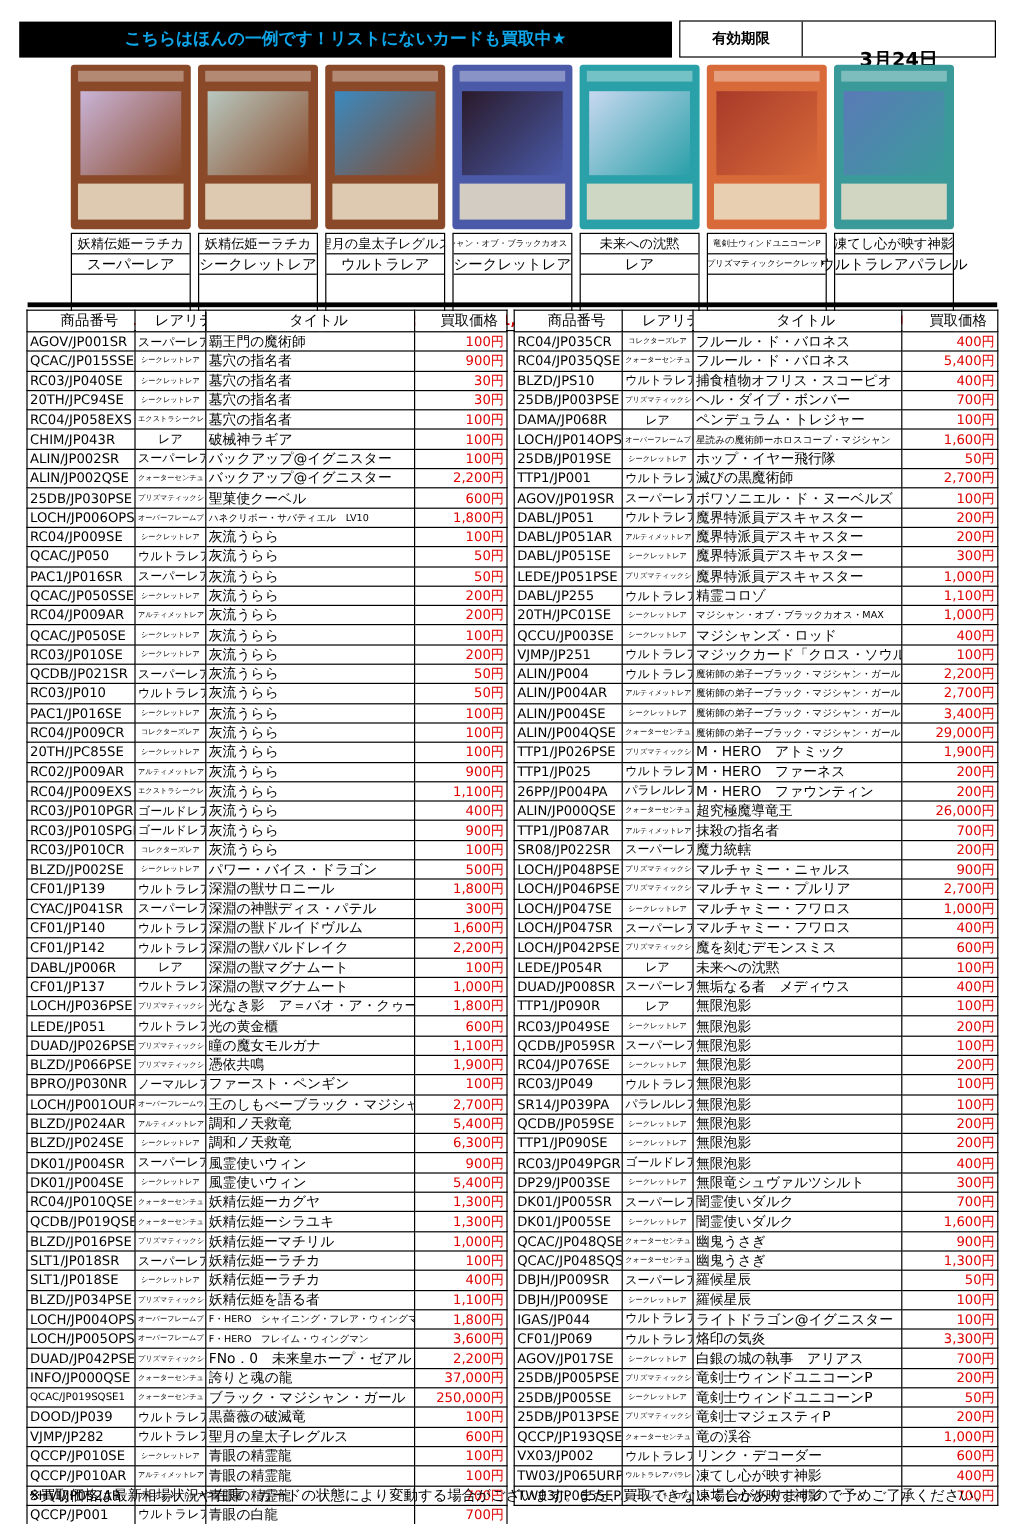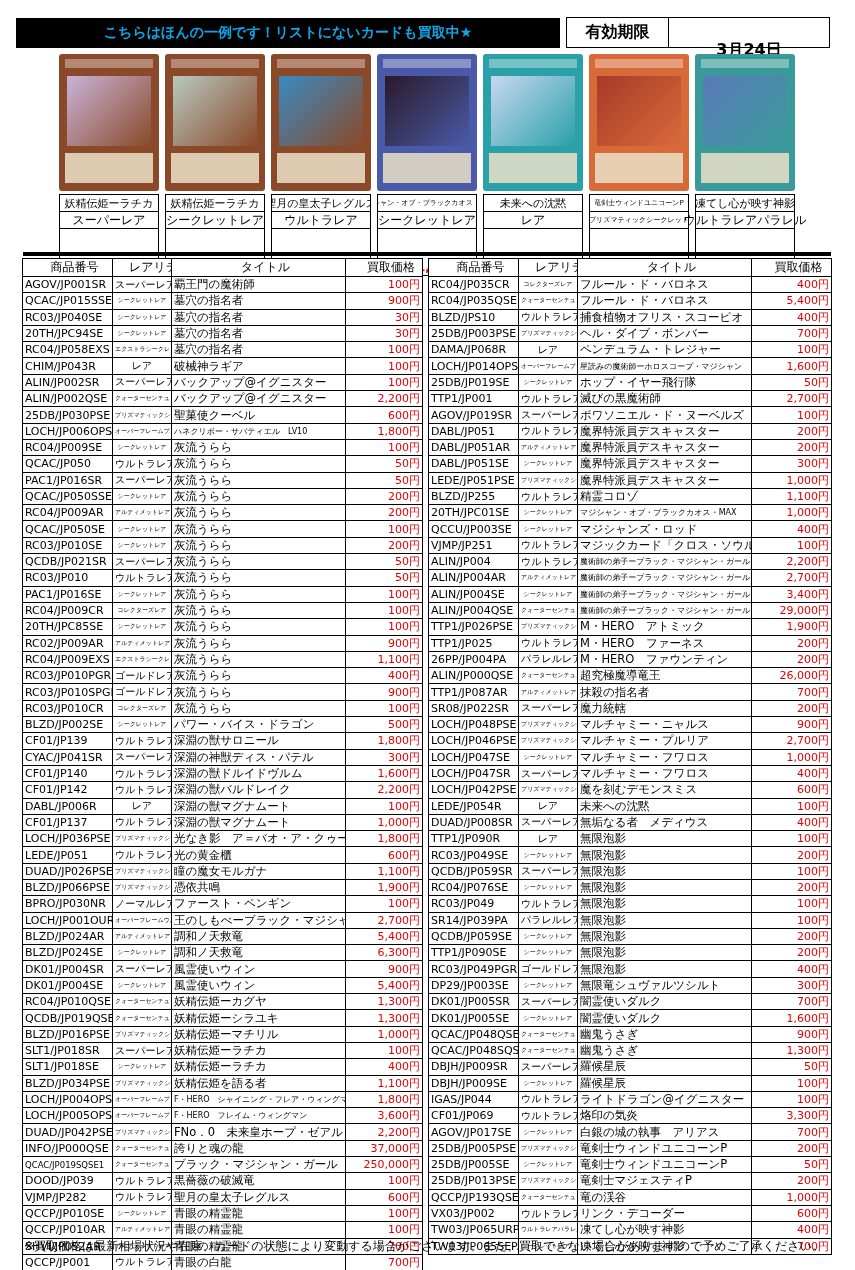--- a/index.html
+++ b/index.html
@@ -1,19 +1,19 @@
 <!DOCTYPE html>
 <html><head>
 <meta charset="utf-8">
 <style>
   * { box-sizing: border-box; margin: 0; padding: 0; }
   body { width: 855px; height: 1270px; background: #fff; font-family: "DejaVu Sans", "Liberation Sans", sans-serif; color: #000; position: relative; overflow: hidden; }
   .banner { position: absolute; left: 16px; top: 18px; width: 544px; height: 30px; background: #000; color: #0ea5e9; font-weight: bold; font-size: 14px; display: flex; align-items: center; justify-content: center; }
   .validity { position: absolute; left: 566px; top: 17px; width: 264px; height: 31px; border: 1.5px solid #000; display: flex; }
-  .validity .lbl { width: 102px; border-right: 1.5px solid #000; display: flex; align-items: center; justify-content: center; font-size: 16px; font-weight: bold; }
+  .validity .lbl { width: 102px; border-right: 1.5px solid #000; display: flex; align-items: center; justify-content: center; font-size: 12px; font-weight: bold; }
   .validity .val { flex: 1; display: flex; align-items: center; justify-content: center; font-size: 16px; font-weight: bold; margin-top: 32px; }
   .featured { position: absolute; top: 54px; left: 59px; display: flex; gap: 6px; }
   .fcard { width: 100px; }
   .fimg { width: 100px; height: 137px; border-radius: 3px; position: relative; overflow: hidden; }
   .fimg .ft { position: absolute; left: 6px; right: 6px; top: 5px; height: 9px; background: rgba(255,255,255,0.35); }
   .fimg .fa { position: absolute; left: 8px; right: 8px; top: 22px; height: 70px; }
   .fimg .fx { position: absolute; left: 6px; right: 6px; bottom: 8px; height: 30px; background: rgba(235,225,200,0.85); }
   .finfo { margin-top: 3px; border: 1.5px solid #000; }
   .fname { height: 17px; border-bottom: 1px solid #000; font-size: 11px; display: flex; align-items: center; justify-content: center; white-space: nowrap; overflow: hidden; }
   .fname.small { font-size: 7px; }
@@ -617,21 +617,21 @@
       <td class="title">魔界特派員デスキャスター</td>
       <td class="price">300円</td>
       </tr>
       <tr>
       <td class="code">LEDE/JP051PSE</td>
       <td class="rar sm">プリズマティックシークレット</td>
       <td class="title">魔界特派員デスキャスター</td>
       <td class="price">1,000円</td>
       </tr>
       <tr>
-      <td class="code">BLZD/JP255</td>
+      <td class="code">DABL/JP255</td>
       <td class="rar">ウルトラレア</td>
       <td class="title">精霊コロゾ</td>
       <td class="price">1,100円</td>
       </tr>
       <tr>
       <td class="code">20TH/JPC01SE</td>
       <td class="rar sm">シークレットレア</td>
       <td class="title sm">マジシャン・オブ・ブラックカオス・MAX</td>
       <td class="price">1,000円</td>
       </tr>

